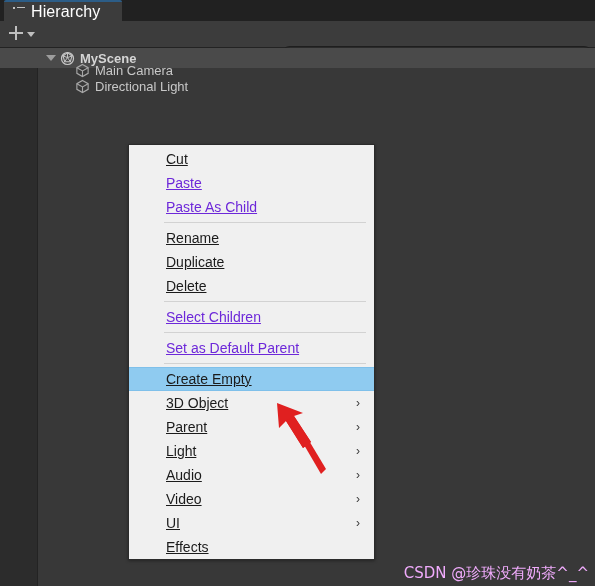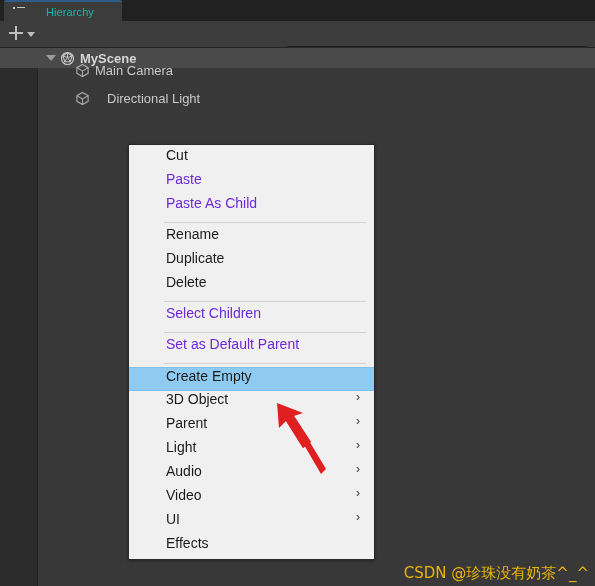--- a/index.html
+++ b/index.html
@@ -37,23 +37,23 @@
     background: #3C3C3C;
     border-top: 2px solid #2C5D87;
     box-sizing: border-box;
     display: flex;
     align-items: center;
     padding-left: 9px;
     border-top-left-radius: 2px;
     border-top-right-radius: 2px;
   }
   #tab-hierarchy .tab-label {
-    color: #14b8a6;
-    font-size: 11px;
-    margin-left: 21px;
+    color: #ffffff;
+    font-size: 16px;
+    margin-left: 6px;
     letter-spacing: .1px;
   }
   .list-icon {
     display: inline-block;
     width: 12px; height: 10px;
     position: relative;
   }
   .list-icon i {
     position: absolute;
     left: 4px;
@@ -211,27 +211,29 @@
     background: #F0F0F0;
     border: 1px solid #2B2B2B;
     box-sizing: border-box;
     padding: 2px 0 0 0;
     z-index: 30;
     box-shadow: 0 1px 3px rgba(0,0,0,.35);
   }
   .menu-item {
     height: 24px;
     display: flex;
+    align-items: center;
     padding-left: 37px;
     padding-right: 0;
     font-size: 14px;
     color: #1B1B1B;
     position: relative;
     cursor: default;
     box-sizing: border-box;
+    text-decoration: underline;
   }
   .menu-item.disabled { color: #6d28d9; }
   .menu-item.highlighted {
     background: #8FCBF0;
     border-top: 1px solid #7FC0EA;
     border-bottom: 1px solid #7FC0EA;
   }
   .menu-item .submenu-arrow {
     position: absolute;
     right: 14px;
@@ -253,21 +255,21 @@
     pointer-events: none;
     z-index: 50;
   }
 
   
   #watermark {
     position: absolute;
     right: 6px;
     bottom: 3px;
     font-size: 15px;
-    color: #eab308;
+    color: #f0abfc;
     z-index: 40;
     white-space: nowrap;
     font-family: "DejaVu Sans", sans-serif;
   }
 </style>
 </head>
 <body>
 
 <div id="editor-window">
 
@@ -318,21 +320,21 @@
     <div class="tree-row" style="top:12px;">
       <span class="cube-glyph" style="margin-left:75px;">
         <svg width="15" height="15" viewBox="0 0 16 16">
           <path d="M8 1.6 L14 5.0 L14 11.0 L8 14.4 L2 11.0 L2 5.0 Z" fill="none" stroke="#A8A8A8" stroke-width="1.2"></path>
           <path d="M2 5.0 L8 8.4 L14 5.0 M8 8.4 L8 14.4" fill="none" stroke="#A8A8A8" stroke-width="1.2"></path>
         </svg>
       </span>
       <span class="row-label">Main Camera</span>
     </div>
 
-    <div class="tree-row" style="top:40px;gap:12px;">
+    <div class="tree-row" style="top:28px;">
       <span class="cube-glyph" style="margin-left:75px;">
         <svg width="15" height="15" viewBox="0 0 16 16">
           <path d="M8 1.6 L14 5.0 L14 11.0 L8 14.4 L2 11.0 L2 5.0 Z" fill="none" stroke="#A8A8A8" stroke-width="1.2"></path>
           <path d="M2 5.0 L8 8.4 L14 5.0 M8 8.4 L8 14.4" fill="none" stroke="#A8A8A8" stroke-width="1.2"></path>
         </svg>
       </span>
       <span class="row-label">Directional Light</span>
     </div>
   </div>
 

